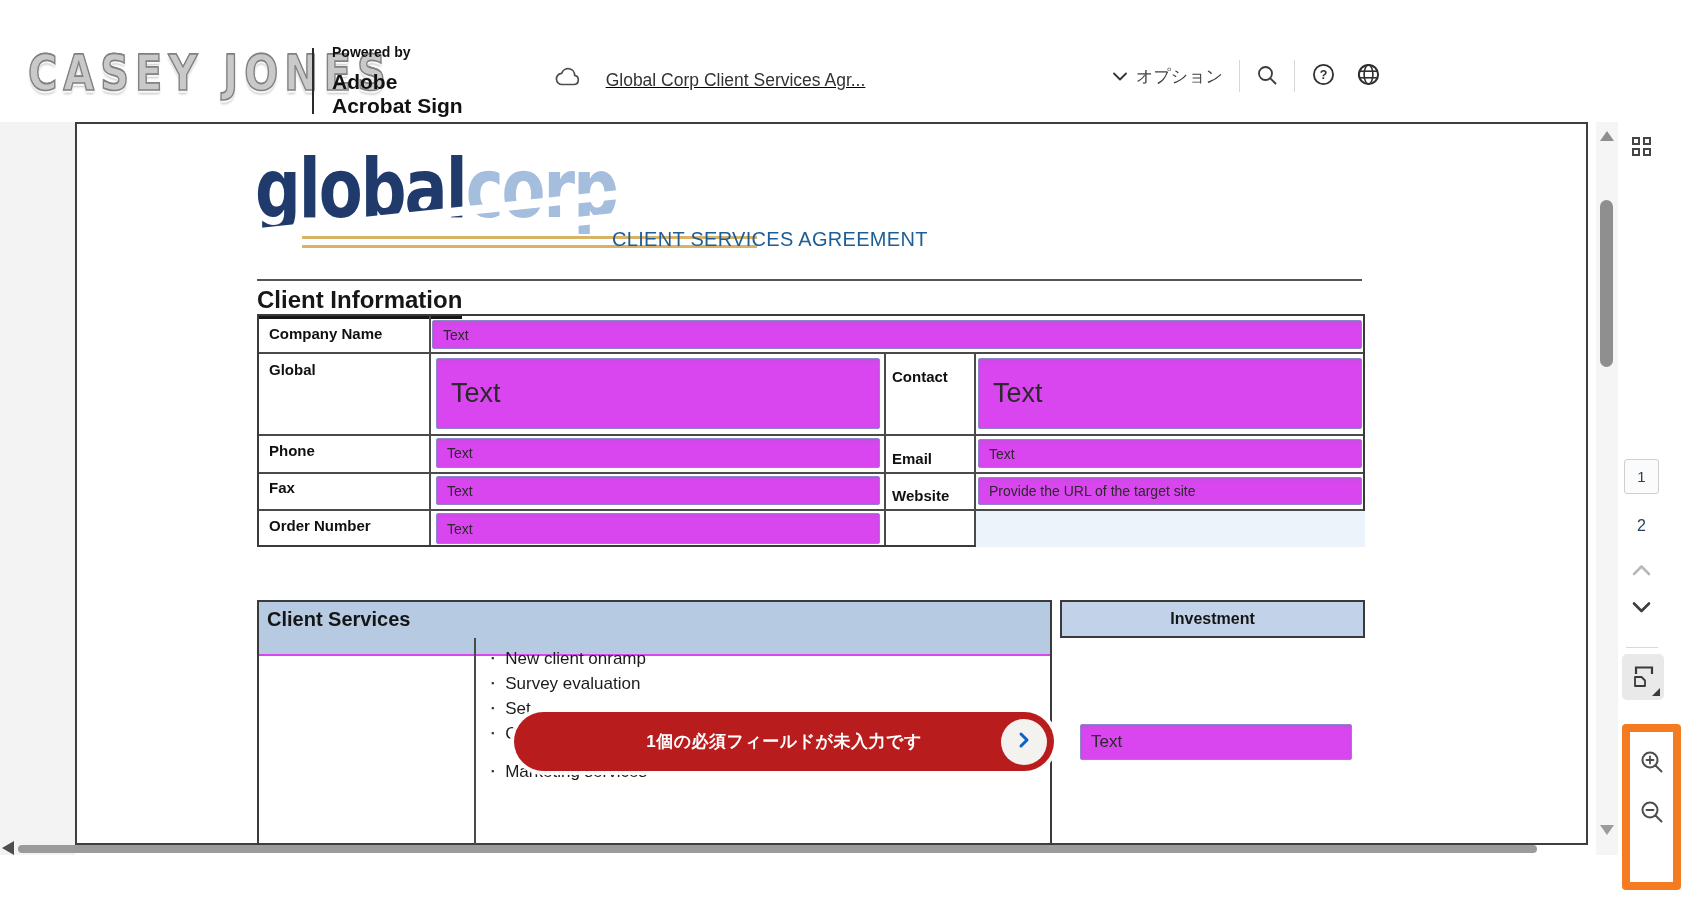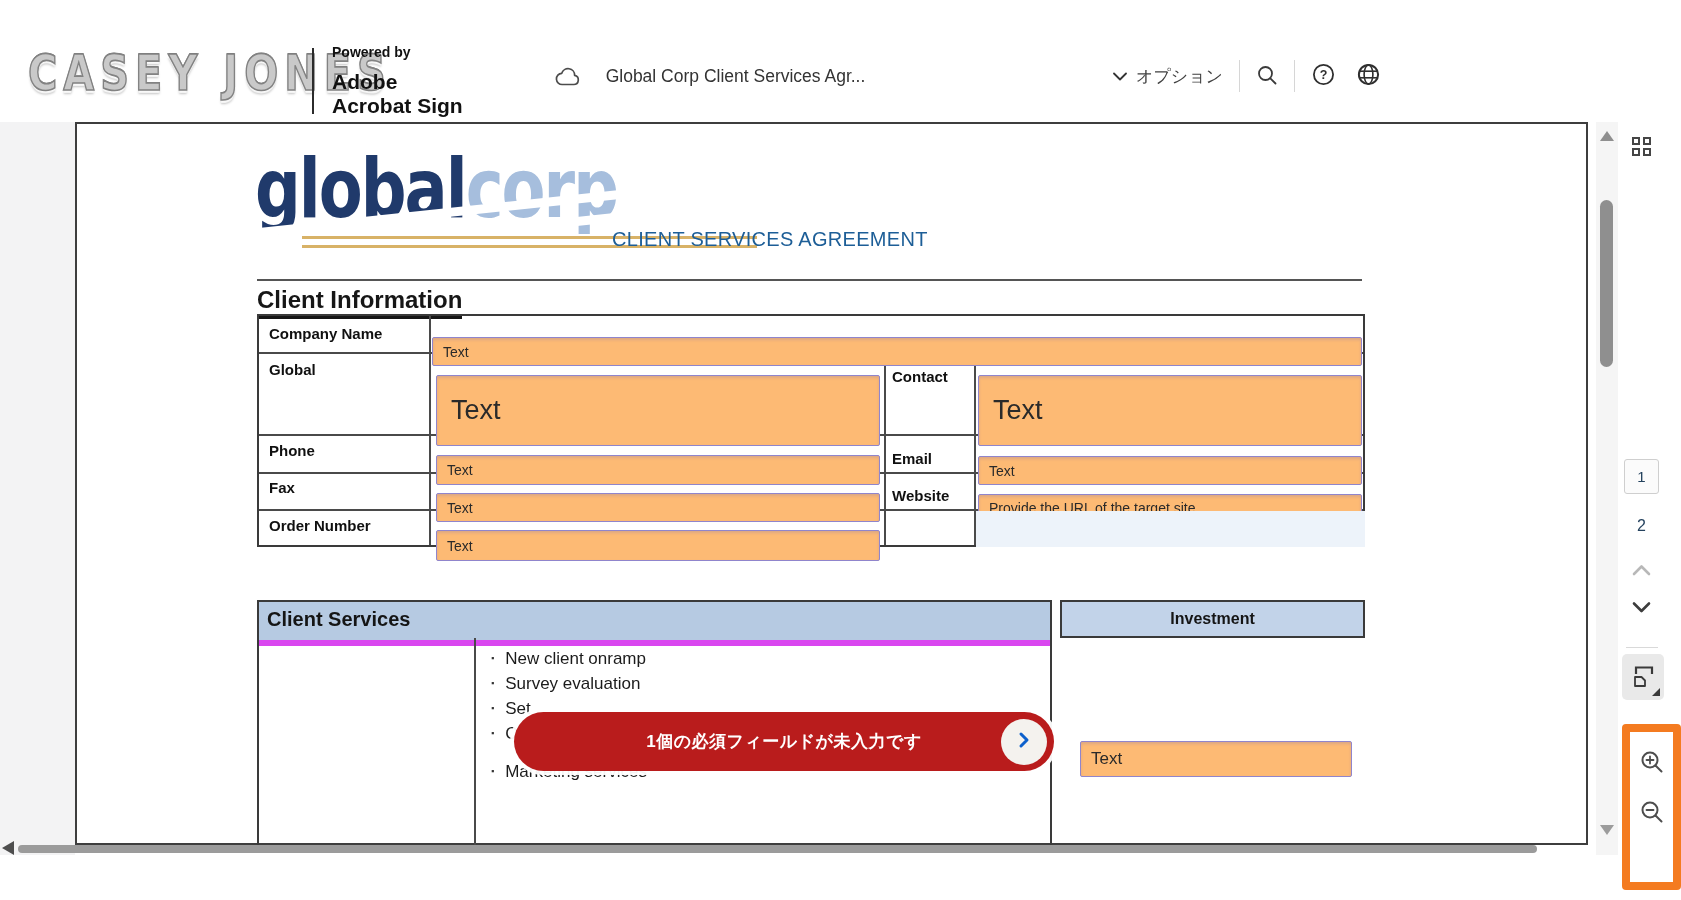--- a/index.html
+++ b/index.html
@@ -11,21 +11,21 @@
   .brand { position:absolute; left:12px; top:44px; font-family:"DejaVu Sans",sans-serif;
            font-size:40px; font-weight:800; letter-spacing:6px; color:#c9c9c9;
            -webkit-text-stroke:1.3px #828282;
            text-shadow:0 2px 1px rgba(255,255,255,.9), 0 -1px 0 #777, 0 3px 2px rgba(0,0,0,.25);
            transform:scaleY(1.25); transform-origin:top left; }
   .brand-divider { position:absolute; left:296px; top:48px; width:2px; height:66px; background:#2b2b2b; }
   .powered { position:absolute; left:316px; top:44px; color:#111; }
   .powered .p1 { font-size:14px; font-weight:700; margin-bottom:10px; }
   .powered .p2, .powered .p3 { font-size:21px; font-weight:800; line-height:1.12; }
   .doc-title-wrap { position:absolute; left:50%; top:66px; transform:translateX(-50%);
-                    display:flex; align-items:flex-start; gap:24px; }
+                    display:flex; align-items:flex-end; gap:24px;text-decoration:underline; }
   .doc-title { font-size:17.5px; color:#333; }
   .header-right { position:absolute; right:22px; top:60px; display:flex; align-items:center; }
   .options-btn { display:flex; align-items:center; gap:9px; cursor:pointer; }
   .options-label { font-size:17px; color:#404040; }
   .vdiv { width:1px; height:32px; background:#d6d6d6; margin:0 16px; }
   .icon-btn { display:flex; align-items:center; justify-content:center; background:none; border:none; cursor:pointer; }
   .icon-btn + .icon-btn { margin-left:20px; }
 
   
   .left-gutter { position:absolute; left:0; top:122px; width:75px; height:733px; background:#f3f3f4; }
@@ -81,31 +81,31 @@
                      color:#1d5e97; letter-spacing:.3px; }
   .doc-rule { position:absolute; left:180px; top:155px; width:1105px; height:2px; background:#555; }
   .section-heading { position:absolute; left:180px; top:162px; font-size:24px; font-weight:800; color:#161616;
                      border-bottom:3px solid #161616; padding-bottom:2px; }
 
   
   .info-table { position:absolute; left:180px; top:190px; width:1108px; height:233px; border:2px solid #3a3a3a; }
   .hl { position:absolute; left:0; right:0; height:2px; background:#4a4a4a; }
   .vl { position:absolute; width:2px; background:#4a4a4a; }
   .tbl-label { position:absolute; font-size:15px; font-weight:700; color:#101010; }
-  .field { position:absolute; background:#fdba74; border:1px solid #9085cc; border-radius:2px;
+  .field { position:absolute; background:#d946ef; border:1px solid #9085cc; border-radius:2px;
            display:flex; align-items:center; padding-left:10px; color:#2a2a2a; font-size:14px;
-           box-shadow:inset 0 2px 3px rgba(124,112,180,.25); cursor:text;margin-top:17px; }
+           box-shadow:inset 0 2px 3px rgba(124,112,180,.25); cursor:text; }
   .field.big { font-size:27px; padding-left:14px; }
   .blank-cell { position:absolute; left:717px; top:195px; width:389px; height:36px; background:#edf3fa; }
 
   
   .services-table { position:absolute; left:180px; top:476px; width:795px; height:247px;
                     border:2px solid #3a3a3a; border-bottom:none; }
-  .svc-header { position:absolute; left:0; right:0; top:0; height:44px; background:#b6cae2;
-                border-bottom:6px solid #d946ef; font-size:20px; font-weight:800; color:#151515;
+  .svc-header { position:absolute; left:0; right:0; top:0; height:54px; background:#b6cae2;
+                border-bottom:2px solid #d946ef; font-size:20px; font-weight:800; color:#151515;
                 line-height:34px; padding-left:8px; }
   .svc-vl { position:absolute; left:215px; top:36px; bottom:0; width:2px; background:#4a4a4a; }
   .program-label { position:absolute; left:10px; top:118px; width:175px; font-size:17px; font-weight:800;
                    color:#101010; line-height:1.35; }
   .bullet-item { position:absolute; left:232px; display:flex; align-items:baseline; font-size:17px; color:#1b1b1b; white-space:nowrap; }
   .bullet-mark { font-size:9px; margin-right:11px; color:#333; position:relative; top:-3px; }
   .investment-header { position:absolute; left:983px; top:476px; width:305px; height:38px; background:#c2d3e9;
                        border:2px solid #3a3a3a; text-align:center; font-size:16px; font-weight:800; color:#151515;
                        line-height:34px; }
   .investment-field { position:absolute; left:1003px; top:600px; width:272px; height:36px; font-size:17px; }

